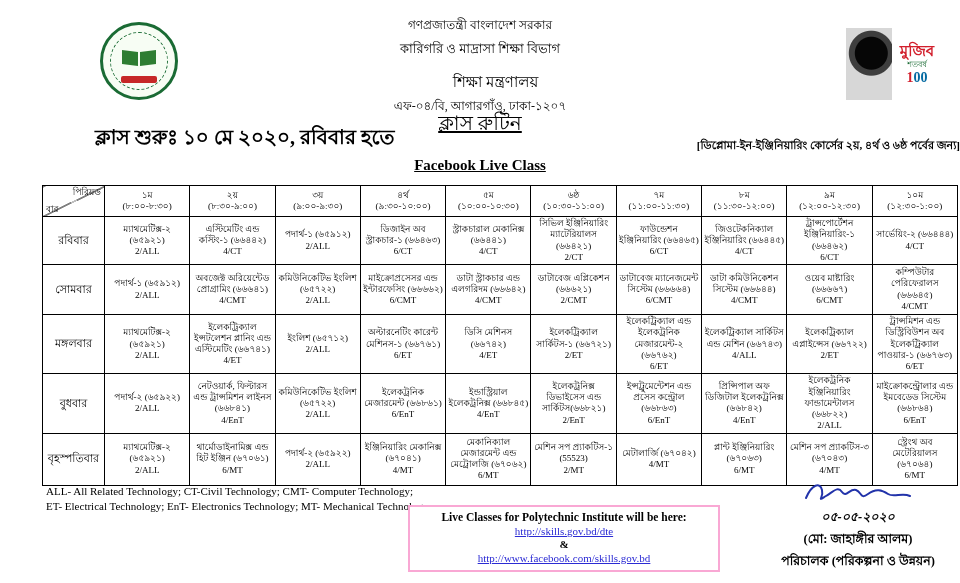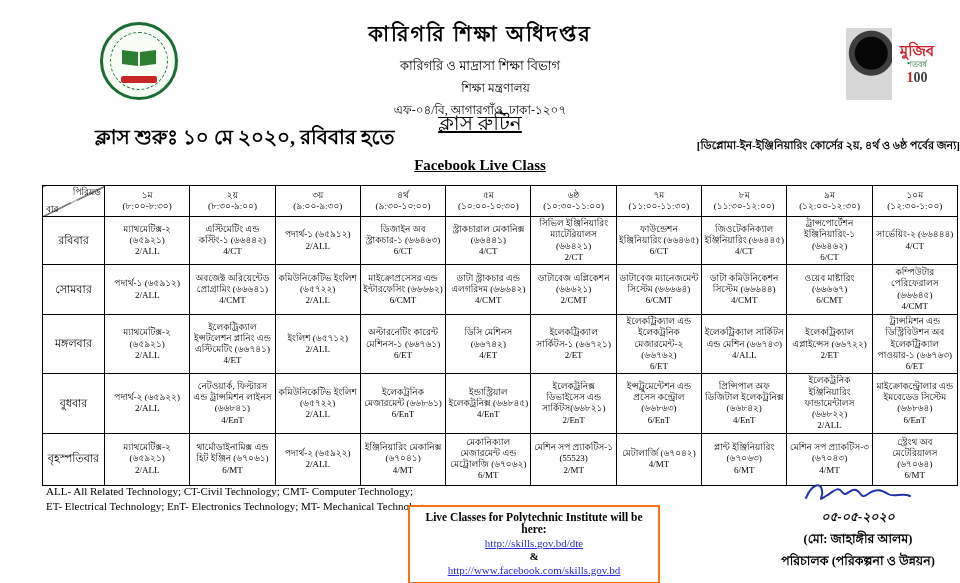--- a/index.html
+++ b/index.html
@@ -4,42 +4,42 @@
 <style>
   * { margin:0; padding:0; box-sizing:border-box; }
   body { background:#888; font-family:"Liberation Serif","DejaVu Serif",serif; }
   .page { width:960px; height:583px; position:relative; background:#ffffff; margin:0 auto; overflow:hidden; color:#000; }
 
   
   .gov-header { position:absolute; left:0; right:0; top:16px; text-align:center; }
   .gov-line1 { font-size:12px; }
   .gov-line2 { font-size:21px; font-weight:bold; letter-spacing:2px; margin-top:2px; }
   .gov-line3 { font-size:13px; margin-top:3px; }
-  .gov-line4 { font-size:12px; margin-top:2px;padding-left:31px; }
+  .gov-line4 { font-size:15px; margin-top:10px;padding-left:31px; }
   .gov-line5 { font-size:12px; margin-top:2px; }
 
   
   .seal { position:absolute; left:100px; top:22px; width:78px; height:78px; border-radius:50%;
           border:3px solid #1a6b34; background:#f7fdf4; display:flex; align-items:center; justify-content:center; }
   .seal-inner { width:58px; height:58px; border-radius:50%; border:1px dashed #1a6b34; position:relative; }
   .seal-book { position:absolute; left:50%; top:18px; transform:translateX(-50%); width:34px; height:16px; }
   .seal-book:before { content:""; position:absolute; left:0; top:0; width:16px; height:14px; background:#2e7d32; transform:skewY(8deg); }
   .seal-book:after  { content:""; position:absolute; right:0; top:0; width:16px; height:14px; background:#2e7d32; transform:skewY(-8deg); }
   .seal-ribbon { position:absolute; left:50%; bottom:6px; transform:translateX(-50%); width:36px; height:7px; background:#c62828; border-radius:2px; }
 
   
   .mujib { position:absolute; right:18px; top:28px; width:96px; height:72px; background:#fff; display:flex;justify-content:space-between; }
   .mujib-portrait { width:46px; height:72px; background:
       radial-gradient(circle at 55% 35%, #111 0 16px, #444 17px 22px, #cfcfcf 23px);
       filter:contrast(1.1); }
   .mujib-text { width:50px; display:flex; flex-direction:column; align-items:center; justify-content:center; line-height:1; }
   .mujib-word { color:#d21f2c; font-weight:bold; font-size:15px; }
   .mujib-sub  { color:#1a6b34; font-size:8px; margin-top:2px; }
   .mujib-100  { font-size:14px; font-weight:bold; margin-top:2px; }
-  .mujib-100 .m1 { color:#d21f2c; } .mujib-100 .m0 { color:#404040; }
+  .mujib-100 .m1 { color:#d21f2c; } .mujib-100 .m0 { color:#0369a1; }
 
   
   .class-start { position:absolute; left:95px; top:122px; font-size:20px; font-weight:bold; }
   .routine-title { position:absolute; left:0; right:0; top:108px; text-align:center; font-size:20px; font-weight:normal; text-decoration:underline; }
   .routine-sub { position:absolute; left:0; right:0; top:137px; text-align:right; font-size:11px; font-weight:bold; }
   .fb-live { position:absolute; left:0; right:0; top:157px; text-align:center; font-size:15px; font-weight:bold; text-decoration:underline; }
 
   
   .routine-wrap { position:absolute; left:42px; top:185px; width:916px; }
   table.routine { border-collapse:collapse; table-layout:fixed; width:916px;border-radius:12px; }
@@ -53,21 +53,21 @@
   .routine tbody tr:nth-child(5){height:52px;}
   td.corner { position:relative; padding:0;
       background-image:linear-gradient(to bottom right, transparent 49.2%, #000 49.2%, #000 50.8%, transparent 50.8%); }
   .corner-top { position:absolute; top:1px; right:3px; font-size:9px; }
   .corner-bot { position:absolute; bottom:1px; left:3px; font-size:9px; }
   td.day { font-size:11px; }
   .grp { display:block; }
 
   
   .legend { position:absolute; left:46px; top:484px; font-size:11px; line-height:1.35; }
-  .live-box { position:absolute; left:408px; top:505px; width:252px; border:2px solid #f97316; text-align:center; padding:4px 6px 6px; background:#fff; }
+  .live-box { position:absolute; left:408px; top:505px; width:312px; border:2px solid #f9a8d4; text-align:center; padding:4px 6px 6px; background:#fff; }
   .live-title { font-size:11.5px; font-weight:bold; }
   .live-link { display:block; font-size:11px; color:#2b2bd4; text-decoration:underline; margin-top:2px; }
   .live-amp { display:block; font-size:11px; font-weight:bold; margin-top:1px; }
   .sign-block { position:absolute; left:768px; top:478px; width:180px; text-align:center; }
   .sign-svg { display:block; margin:0 auto; }
   .sign-date { font-size:12.5px; font-weight:bold; margin-top:0px;font-style:italic; }
   .sign-name { font-size:12.5px; font-weight:bold; margin-top:2px; }
   .sign-title { font-size:12.5px; font-weight:bold; margin-top:2px; }
 </style>
 </head>
@@ -85,21 +85,21 @@
   <div class="mujib">
     <div class="mujib-portrait"></div>
     <div class="mujib-text">
       <span class="mujib-word">মুজিব</span>
       <span class="mujib-sub">শতবর্ষ</span>
       <span class="mujib-100"><span class="m1">1</span><span class="m0">00</span></span>
     </div>
   </div>
 
   <div class="gov-header">
-    <div class="gov-line2">কারিগরি শিক্ষা অধিদপ্তর</div>
+    <div class="gov-line1">গণপ্রজাতন্ত্রী বাংলাদেশ সরকার</div>
     <div class="gov-line3">কারিগরি ও মাদ্রাসা শিক্ষা বিভাগ</div>
     <div class="gov-line4">শিক্ষা মন্ত্রণালয়</div>
     <div class="gov-line5">এফ-০৪/বি, আগারগাঁও, ঢাকা-১২০৭</div>
   </div>
 
   <div class="class-start">ক্লাস শুরুঃ ১০ মে ২০২০, রবিবার হতে</div>
   <div class="routine-title">ক্লাস রুটিন</div>
   <div class="routine-sub">[ডিপ্লোমা-ইন-ইঞ্জিনিয়ারিং কোর্সের ২য়, ৪র্থ ও ৬ষ্ঠ পর্বের জন্য]</div>
   <div class="fb-live">Facebook Live Class</div>
 

